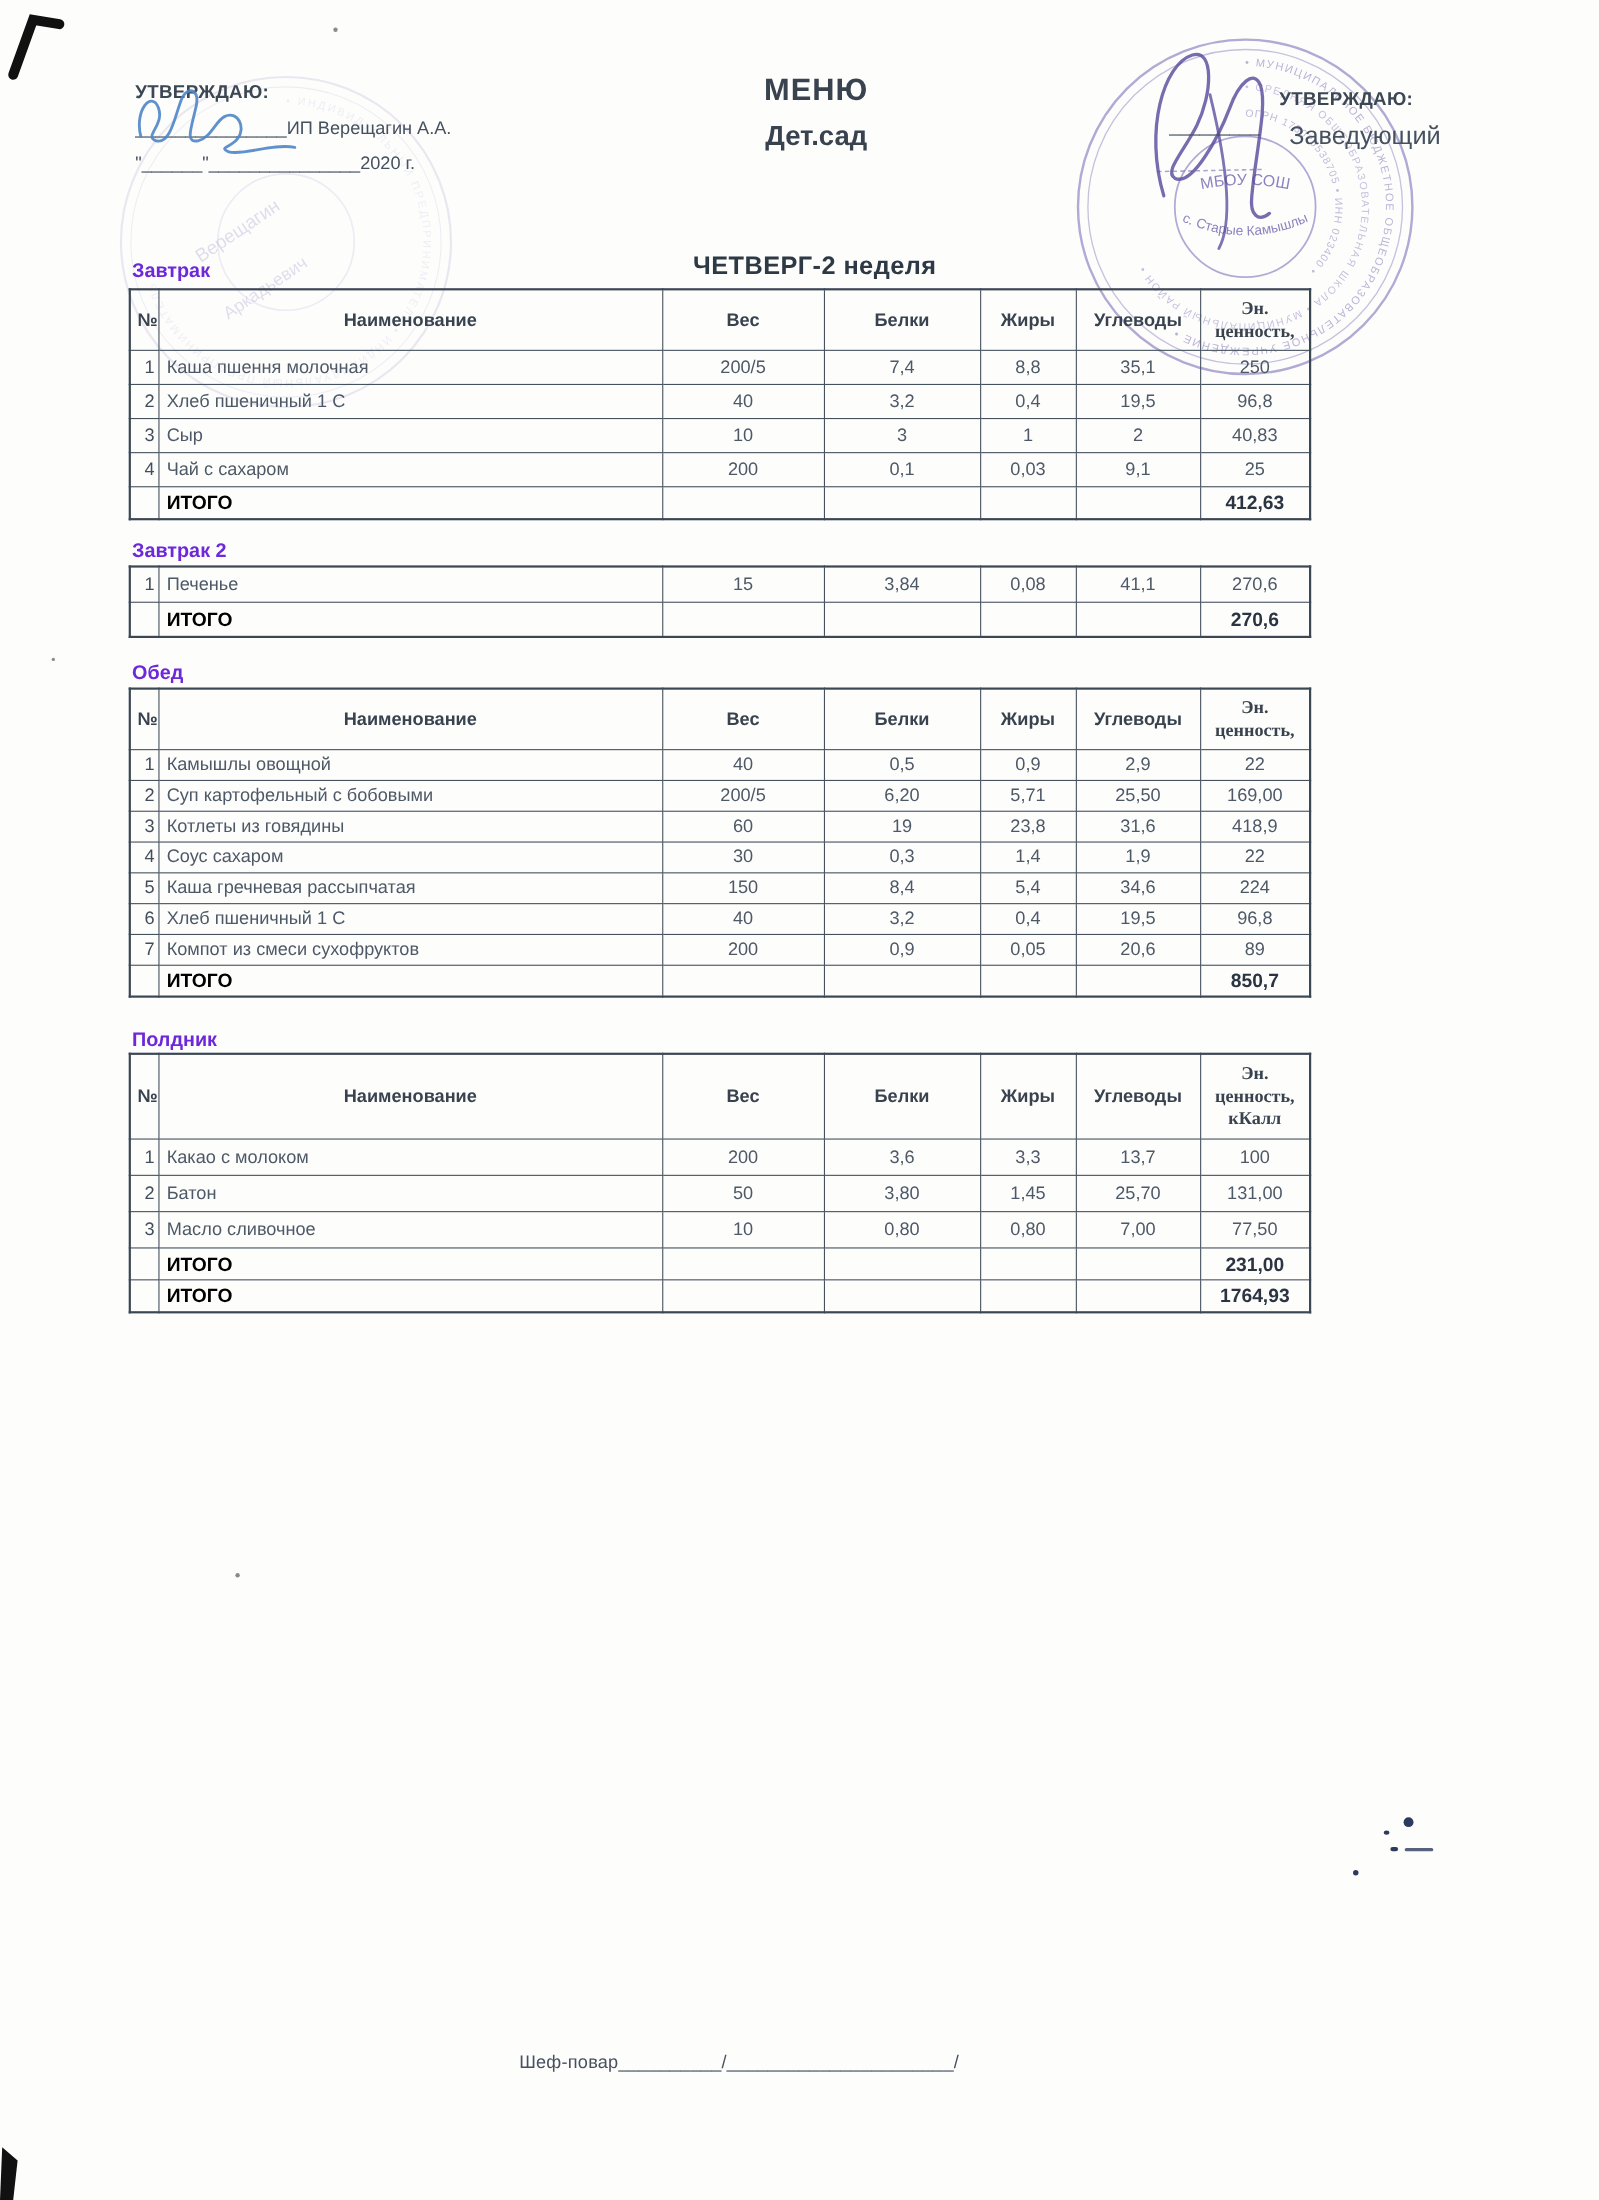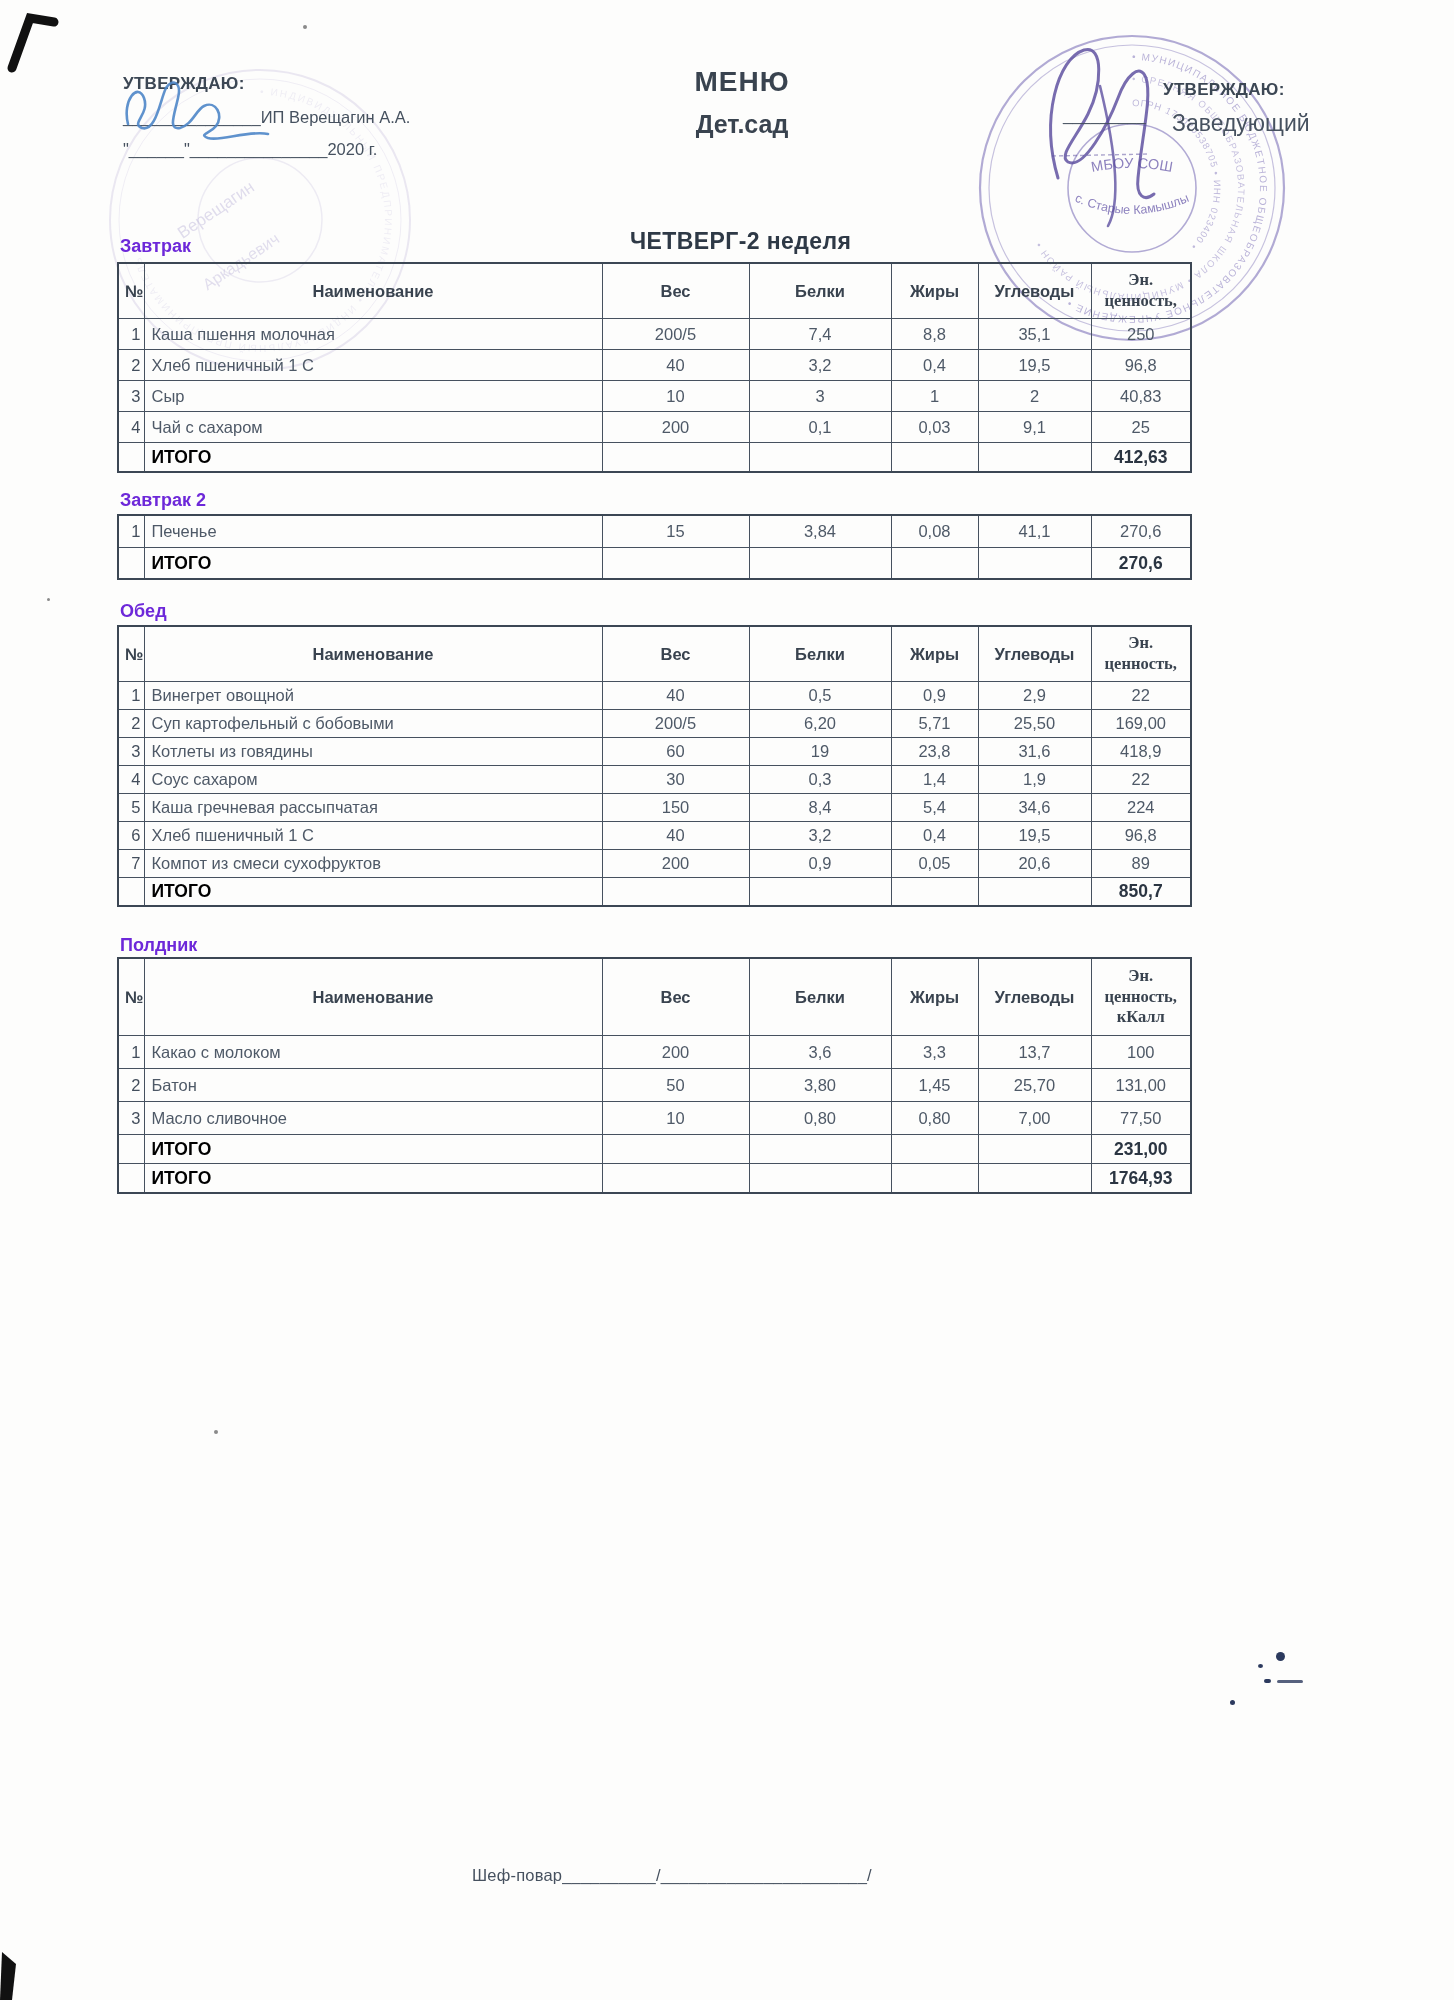--- a/index.html
+++ b/index.html
@@ -252,21 +252,21 @@
         <th class="c3">Белки</th>
         <th class="c4">Жиры</th>
         <th class="c5">Углеводы</th>
         <th class="c6 energy">Эн.
 ценность,</th>
       </tr>
     </thead>
     <tbody>
         <tr>
           <td class="c0">1</td>
-          <td class="c1">Винегрет овощной</td>
+          <td class="c1">Камышлы овощной</td>
           <td class="c2">40</td>
           <td class="c3">0,5</td>
           <td class="c4">0,9</td>
           <td class="c5">2,9</td>
           <td class="c6">22</td>
         </tr>
         <tr>
           <td class="c0">2</td>
           <td class="c1">Суп картофельный с бобовыми</td>
           <td class="c2">200/5</td>

